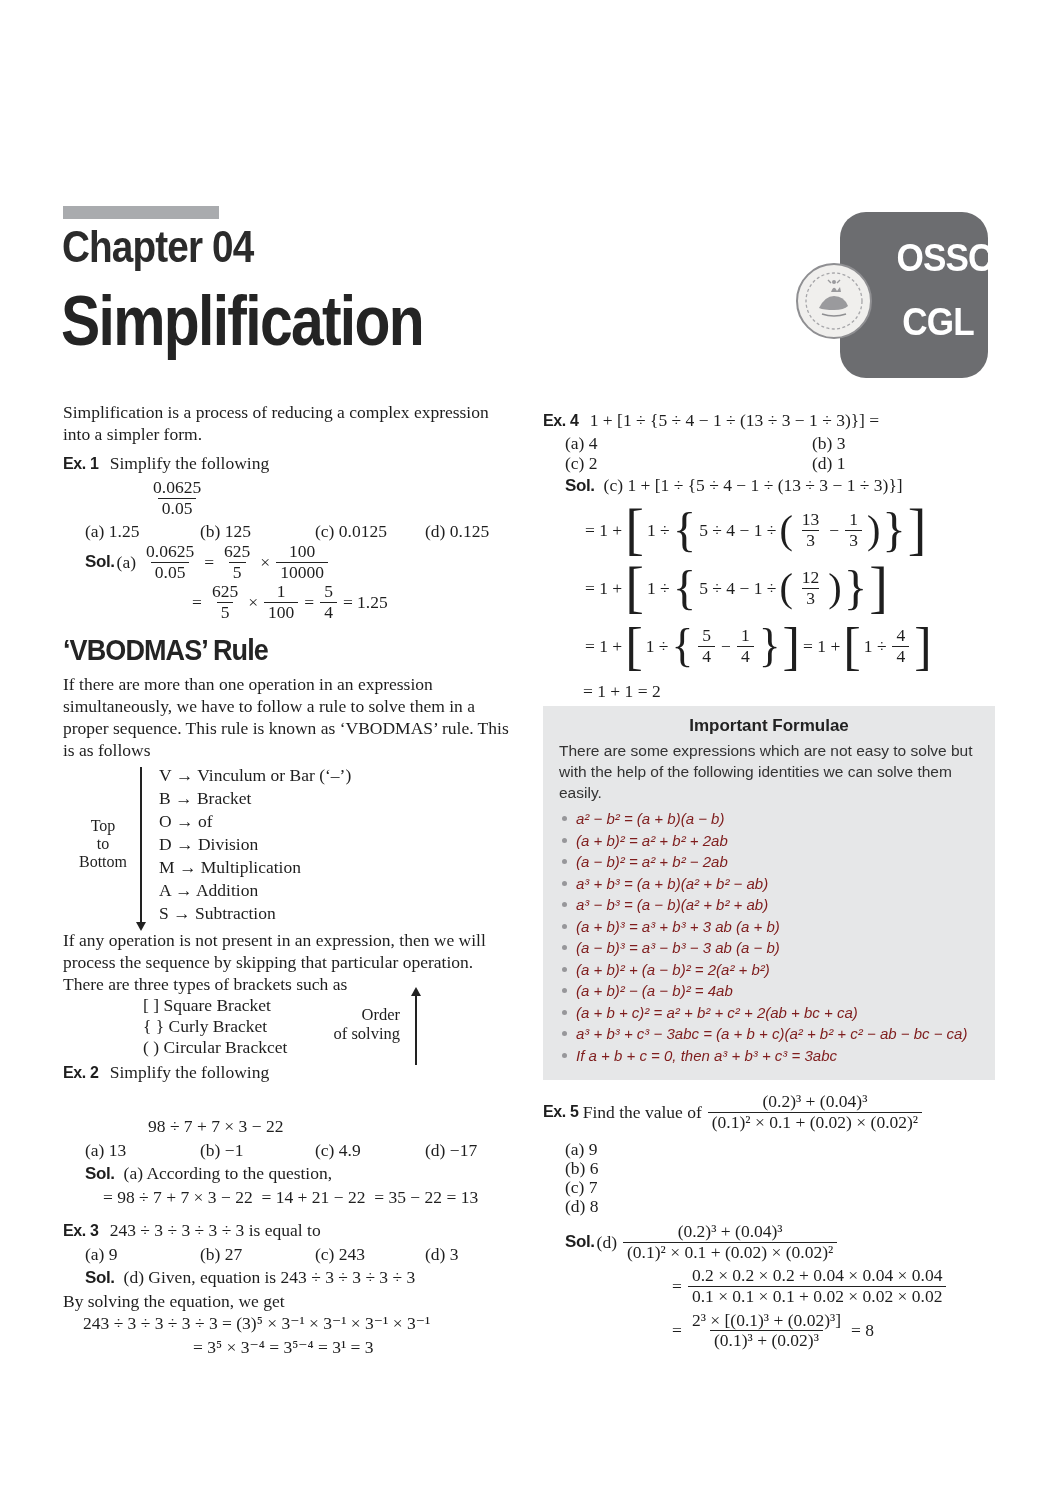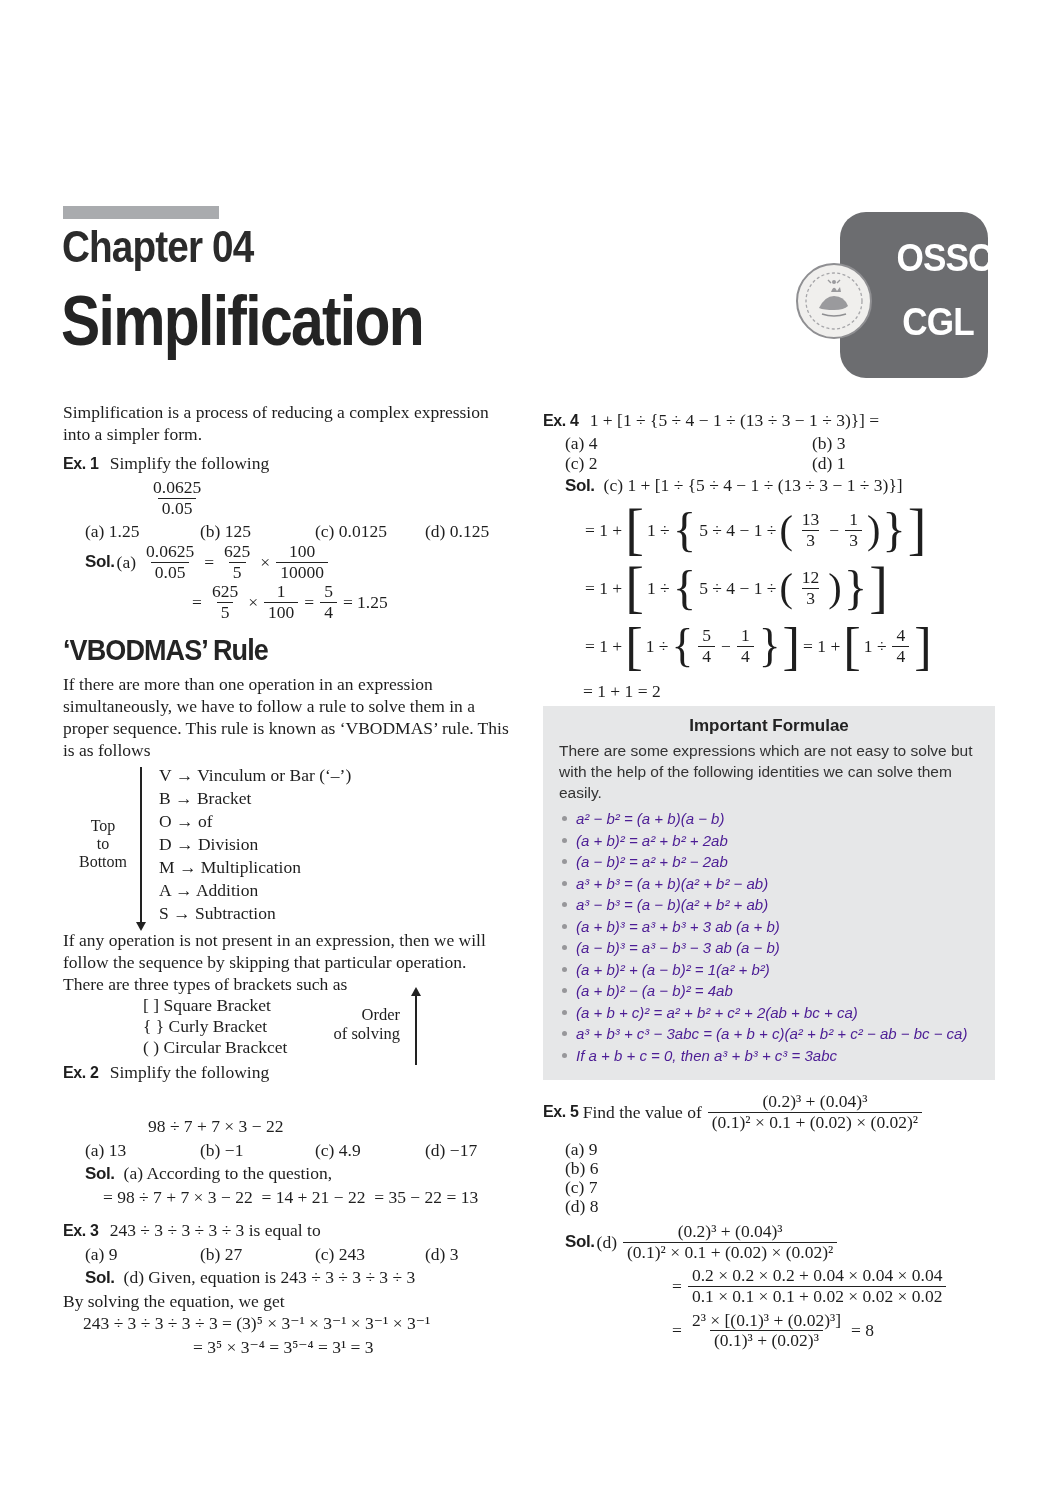--- a/index.html
+++ b/index.html
@@ -70,21 +70,21 @@
                font-size:16.5px;line-height:19px;white-space:pre-line;}
 
   
   .fbox{background:#e6e7e8;padding:10px 16px 14px 16px;box-sizing:border-box;width:452px;}
   .fbox-title{text-align:center;font-family:"Liberation Sans","DejaVu Sans",sans-serif;
               font-weight:700;font-size:17px;color:#222;}
   .fbox-intro{font-family:"Liberation Sans","DejaVu Sans",sans-serif;font-size:15.5px;line-height:21px;
               color:#333;margin-top:4px;}
   .f-list{margin-top:5px;}
   .f-item{position:relative;padding-left:17px;font-family:"Liberation Sans","DejaVu Sans",sans-serif;
-          font-style:italic;font-size:15px;line-height:21.5px;color:#4c1d95;white-space:nowrap;}
+          font-style:italic;font-size:15px;line-height:21.5px;color:#7f1d1d;white-space:nowrap;}
   .f-item::before{content:"";position:absolute;left:3px;top:8px;width:5px;height:5px;border-radius:50%;background:#97979a;}
 
   .mt2{margin-top:2px;} .mt4{margin-top:4px;} .mt6{margin-top:6px;} .mt8{margin-top:8px;}
   .mt10{margin-top:10px;} .mt12{margin-top:12px;}
   .ind20{padding-left:20px;} .ind22{padding-left:22px;} .ind40{padding-left:40px;}
   .ind82{padding-left:82px;} .ind85{padding-left:85px;margin-top:32px;} .ind127{padding-left:127px;} .ind130{padding-left:130px;}
 </style>
 </head>
 <body>
 
@@ -183,21 +183,21 @@
           <div class="vb-item">V → Vinculum or Bar (‘–’)</div>
           <div class="vb-item">B → Bracket</div>
           <div class="vb-item">O → of</div>
           <div class="vb-item">D → Division</div>
           <div class="vb-item">M → Multiplication</div>
           <div class="vb-item">A → Addition</div>
           <div class="vb-item">S → Subtraction</div>
         </div>
     </div>
 
-    <p class="mt4">If any operation is not present in an expression, then we will follow the sequence by skipping that particular operation. There are three types of brackets such as</p>
+    <p class="mt4">If any operation is not present in an expression, then we will process the sequence by skipping that particular operation. There are three types of brackets such as</p>
 
     <div class="brackets-block">
       <div class="order-line"></div>
       <div class="order-label">Order
 of solving</div>
       <div>
           <div class="bk-item">[ ] Square Bracket</div>
           <div class="bk-item">{ } Curly Bracket</div>
           <div class="bk-item">( ) Circular Brackcet</div>
         </div>
@@ -321,21 +321,21 @@
       <div class="fbox-title">Important Formulae</div>
       <div class="fbox-intro">There are some expressions which are not easy to solve but with the help of the following identities we can solve them easily.</div>
       <div class="f-list">
           <div class="f-item">a² − b² = (a + b)(a − b)</div>
           <div class="f-item">(a + b)² = a² + b² + 2ab</div>
           <div class="f-item">(a − b)² = a² + b² − 2ab</div>
           <div class="f-item">a³ + b³ = (a + b)(a² + b² − ab)</div>
           <div class="f-item">a³ − b³ = (a − b)(a² + b² + ab)</div>
           <div class="f-item">(a + b)³ = a³ + b³ + 3 ab (a + b)</div>
           <div class="f-item">(a − b)³ = a³ − b³ − 3 ab (a − b)</div>
-          <div class="f-item">(a + b)² + (a − b)² = 1(a² + b²)</div>
+          <div class="f-item">(a + b)² + (a − b)² = 2(a² + b²)</div>
           <div class="f-item">(a + b)² − (a − b)² = 4ab</div>
           <div class="f-item">(a + b + c)² = a² + b² + c² + 2(ab + bc + ca)</div>
           <div class="f-item">a³ + b³ + c³ − 3abc = (a + b + c)(a² + b² + c² − ab − bc − ca)</div>
           <div class="f-item">If a + b + c = 0, then a³ + b³ + c³ = 3abc</div>
         </div>
     </div>
 
     <div class="eq mt12">
       <span class="ex-label">Ex. 5</span>
       <span class="mx">Find the value of</span>

